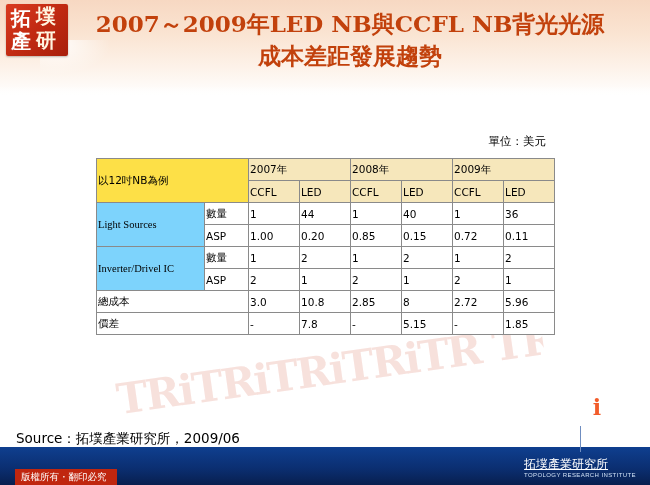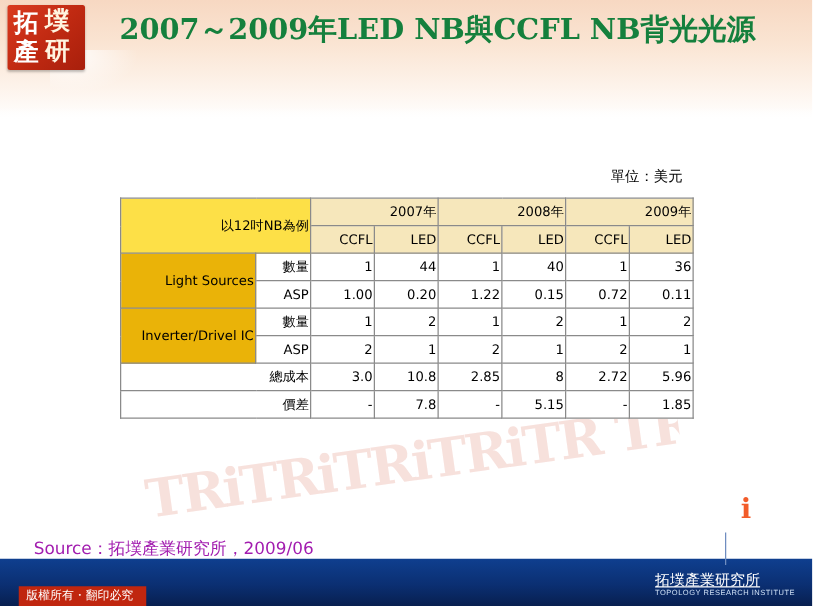--- a/index.html
+++ b/index.html
@@ -63,21 +63,21 @@
   
   .title {
     position: absolute;
     left: 60px; top: 8px;
     width: 580px;
     text-align: center;
     font-family: "DejaVu Serif", serif;
     font-weight: bold;
     font-size: 23px;
     line-height: 32px;
-    color: #15803d;
+    color: #c2410c;
     letter-spacing: 0px;
   }
   
   .watermark {
     position: absolute;
     left: 120px; top: 352px;
     width: 430px; height: 110px;
     color: #f6dcd7;
     font-family: "DejaVu Serif", serif;
     font-weight: bold;
@@ -104,41 +104,40 @@
     width: 458px;
     border-collapse: collapse;
     table-layout: fixed;
     font-family: "DejaVu Sans", sans-serif;
     font-size: 10.5px;
     color: #000;
     background: #ffffff;
   }
   table.main td, table.main th {
     border: 1px solid #8a8a8a;
-    text-align: right;
+    text-align: left;
     vertical-align: middle;
     padding: 2px 1px;
     height: 17px;
     font-weight: normal;
   }
   .hdr-yellow { background: #f6e7bb; }
   .hdr-left { background: #fde047; }
-  .row-lbl { background: #eab308; }
+  .row-lbl { background: #7dd3fc; font-family: Liberation Serif, serif; }
   .w-lbl  { width: 108px; }
   .w-sub  { width: 44px; }
   .w-num  { width: 51px; }
   .nowrap { white-space: nowrap; }
   
   .source {
     position: absolute;
     left: 16px; top: 430px;
     font-family: "DejaVu Sans", sans-serif;
     font-size: 13.5px;
-    color: #a21caf;
-    margin-left: 11px;
+    color: #000000;
   }
   
   .bottom-bar {
     position: absolute;
     left: 0; bottom: 0;
     width: 650px; height: 38px;
     background: linear-gradient(180deg,#0f3f8f 0%, #0b2f72 55%, #081f4f 100%);
   }
   .bottom-left-tag {
     position: absolute;
@@ -197,20 +196,21 @@
 
   <div class="logo-block">
     <span class="cn c1">拓</span>
     <span class="cn c2">墣</span>
     <span class="cn c3">產</span>
     <span class="cn c4">研</span>
   </div>
 
   <div class="title">
     <div>2007～2009年LED NB與CCFL NB背光光源</div>
+    <div>成本差距發展趨勢</div>
   </div>
 
   <div class="watermark">TRiTRiTRiTRiTR TRiTRiTRiTRiTR TRiTRiTRiTRiTR</div>
 
   <div class="unit">單位：美元</div>
 
   <table class="main">
     <colgroup>
       <col class="w-lbl">
         <col class="w-sub">
@@ -245,21 +245,21 @@
         <td>44</td>
         <td>1</td>
         <td>40</td>
         <td>1</td>
         <td>36</td>
       </tr>
       <tr>
         <td>ASP</td>
         <td>1.00</td>
         <td>0.20</td>
-        <td>1.22</td>
+        <td>0.85</td>
         <td>0.15</td>
         <td>0.72</td>
         <td>0.11</td>
       </tr>
       <tr>
         <td class="row-lbl" rowspan="2">Inverter/Drivel IC</td>
         <td>數量</td>
         <td>1</td>
         <td>2</td>
         <td>1</td>

